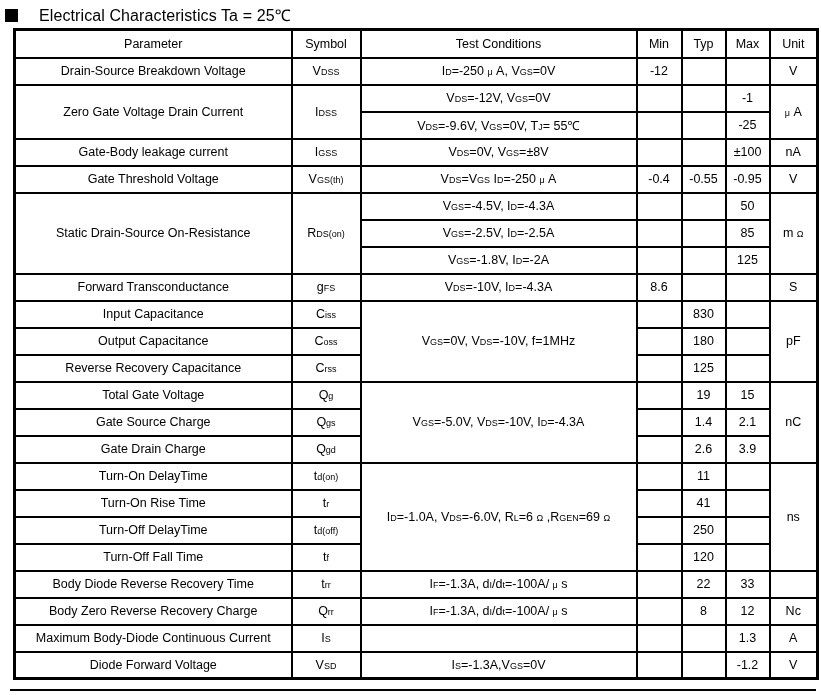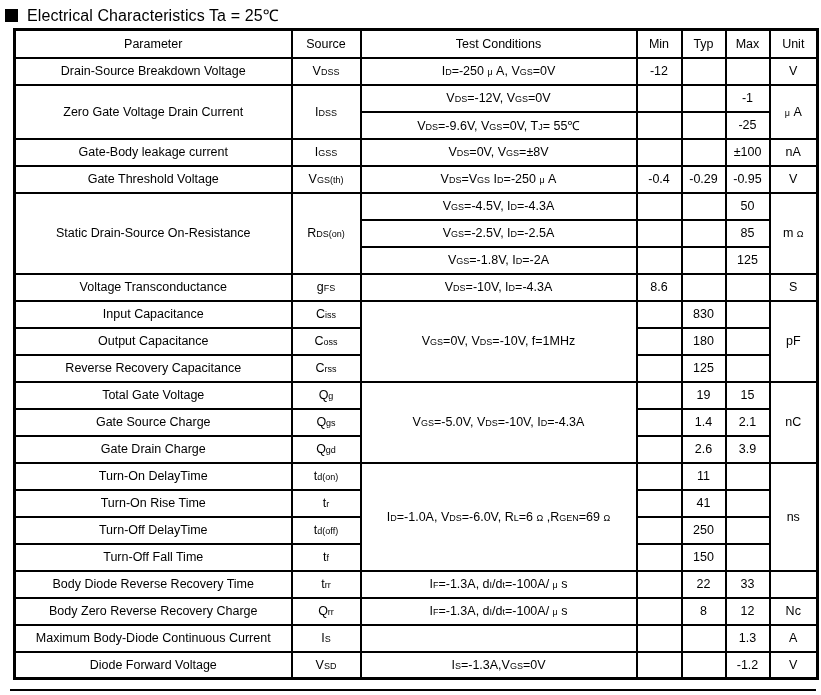--- a/index.html
+++ b/index.html
@@ -13,21 +13,21 @@
     overflow: hidden;
   }
   .section-title {
     position: absolute;
     left: 5px;
     top: 4px;
     font-size: 16px;
     letter-spacing: 0.1px;
     display: flex;
     align-items: center;
-    gap: 9px;
+    gap: 21px;
   }
   .marker {
     display: inline-block;
     width: 13px;
     height: 13px;
     background: #000;
   }
   table.spec {
     position: absolute;
     left: 13px;
@@ -81,21 +81,21 @@
         <col style="width:69px">
         <col style="width:276px">
       <col style="width:45px">
         <col style="width:44px">
         <col style="width:44px">
         <col style="width:48px">
     </colgroup>
     <tbody>
       <tr class="hdr">
         <th>Parameter</th>
-        <th>Source</th>
+        <th>Symbol</th>
         <th>Test Conditions</th>
         <th>Min</th>
         <th>Typ</th>
         <th>Max</th>
         <th>Unit</th>
       </tr>
 
       <tr>
         <td class="param">Drain-Source Breakdown Voltage</td>
         <td><span>V</span><sub>DSS</sub><span></span></td>
@@ -130,21 +130,21 @@
         <td></td>
         <td>±100</td>
         <td><span>nA</span></td>
       </tr>
 
       <tr>
         <td class="param">Gate Threshold Voltage</td>
         <td><span>V</span><sub>GS(th)</sub><span></span></td>
         <td class="cond"><span>V</span><sub>DS</sub><span>=V</span><sub>GS</sub><span> I</span><sub>D</sub><span>=-250 </span><sub>μ</sub><span> A</span></td>
         <td>-0.4</td>
-        <td>-0.29</td>
+        <td>-0.55</td>
         <td>-0.95</td>
         <td><span>V</span></td>
       </tr>
 
       <tr>
         <td class="param" rowspan="3">Static Drain-Source On-Resistance</td>
         <td rowspan="3"><span>R</span><sub>DS(on)</sub><span></span></td>
         <td class="cond"><span>V</span><sub>GS</sub><span>=-4.5V, I</span><sub>D</sub><span>=-4.3A</span></td>
         <td></td>
         <td></td>
@@ -158,21 +158,21 @@
         <td>85</td>
       </tr>
       <tr>
         <td class="cond"><span>V</span><sub>GS</sub><span>=-1.8V, I</span><sub>D</sub><span>=-2A</span></td>
         <td></td>
         <td></td>
         <td>125</td>
       </tr>
 
       <tr>
-        <td class="param">Voltage Transconductance</td>
+        <td class="param">Forward Transconductance</td>
         <td><span>g</span><sub>FS</sub><span></span></td>
         <td class="cond"><span>V</span><sub>DS</sub><span>=-10V, I</span><sub>D</sub><span>=-4.3A</span></td>
         <td>8.6</td>
         <td></td>
         <td></td>
         <td><span>S</span></td>
       </tr>
 
       <tr>
         <td class="param">Input Capacitance</td>
@@ -242,21 +242,21 @@
         <td class="param">Turn-Off DelayTime</td>
         <td><span>t</span><sub>d(off)</sub><span></span></td>
         <td></td>
         <td>250</td>
         <td></td>
       </tr>
       <tr>
         <td class="param">Turn-Off Fall Time</td>
         <td><span>t</span><sub>f</sub><span></span></td>
         <td></td>
-        <td>150</td>
+        <td>120</td>
         <td></td>
       </tr>
 
       <tr>
         <td class="param">Body Diode Reverse Recovery Time</td>
         <td><span>t</span><sub>rr</sub><span></span></td>
         <td class="cond"><span>I</span><sub>F</sub><span>=-1.3A, d</span><sub>I</sub><span>/d</span><sub>t</sub><span>=-100A/ </span><sub>μ</sub><span> s</span></td>
         <td></td>
         <td>22</td>
         <td>33</td>

